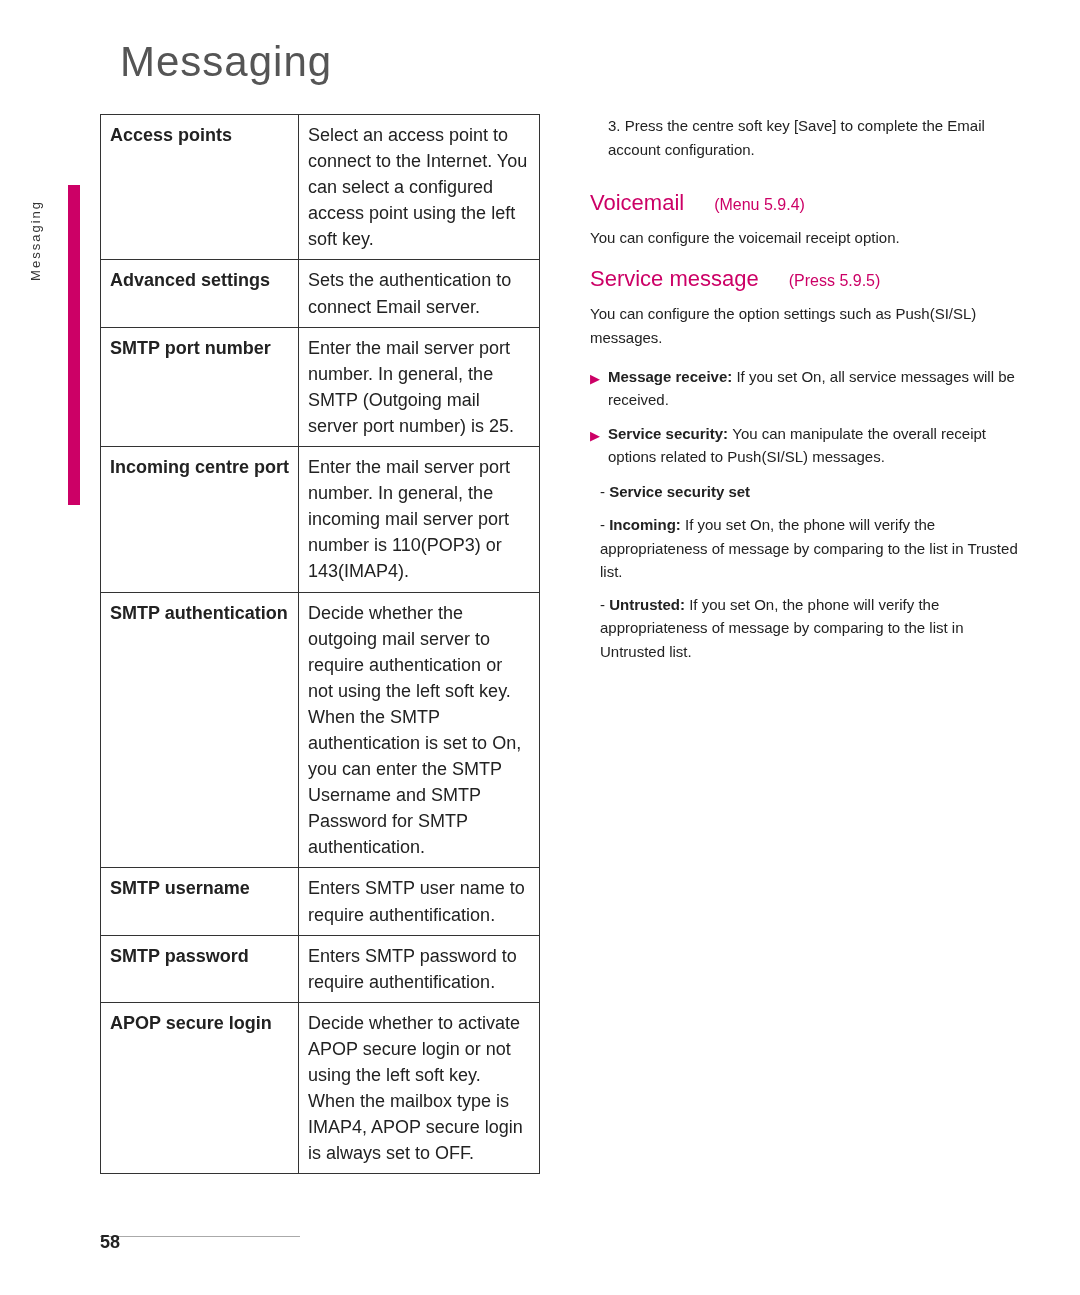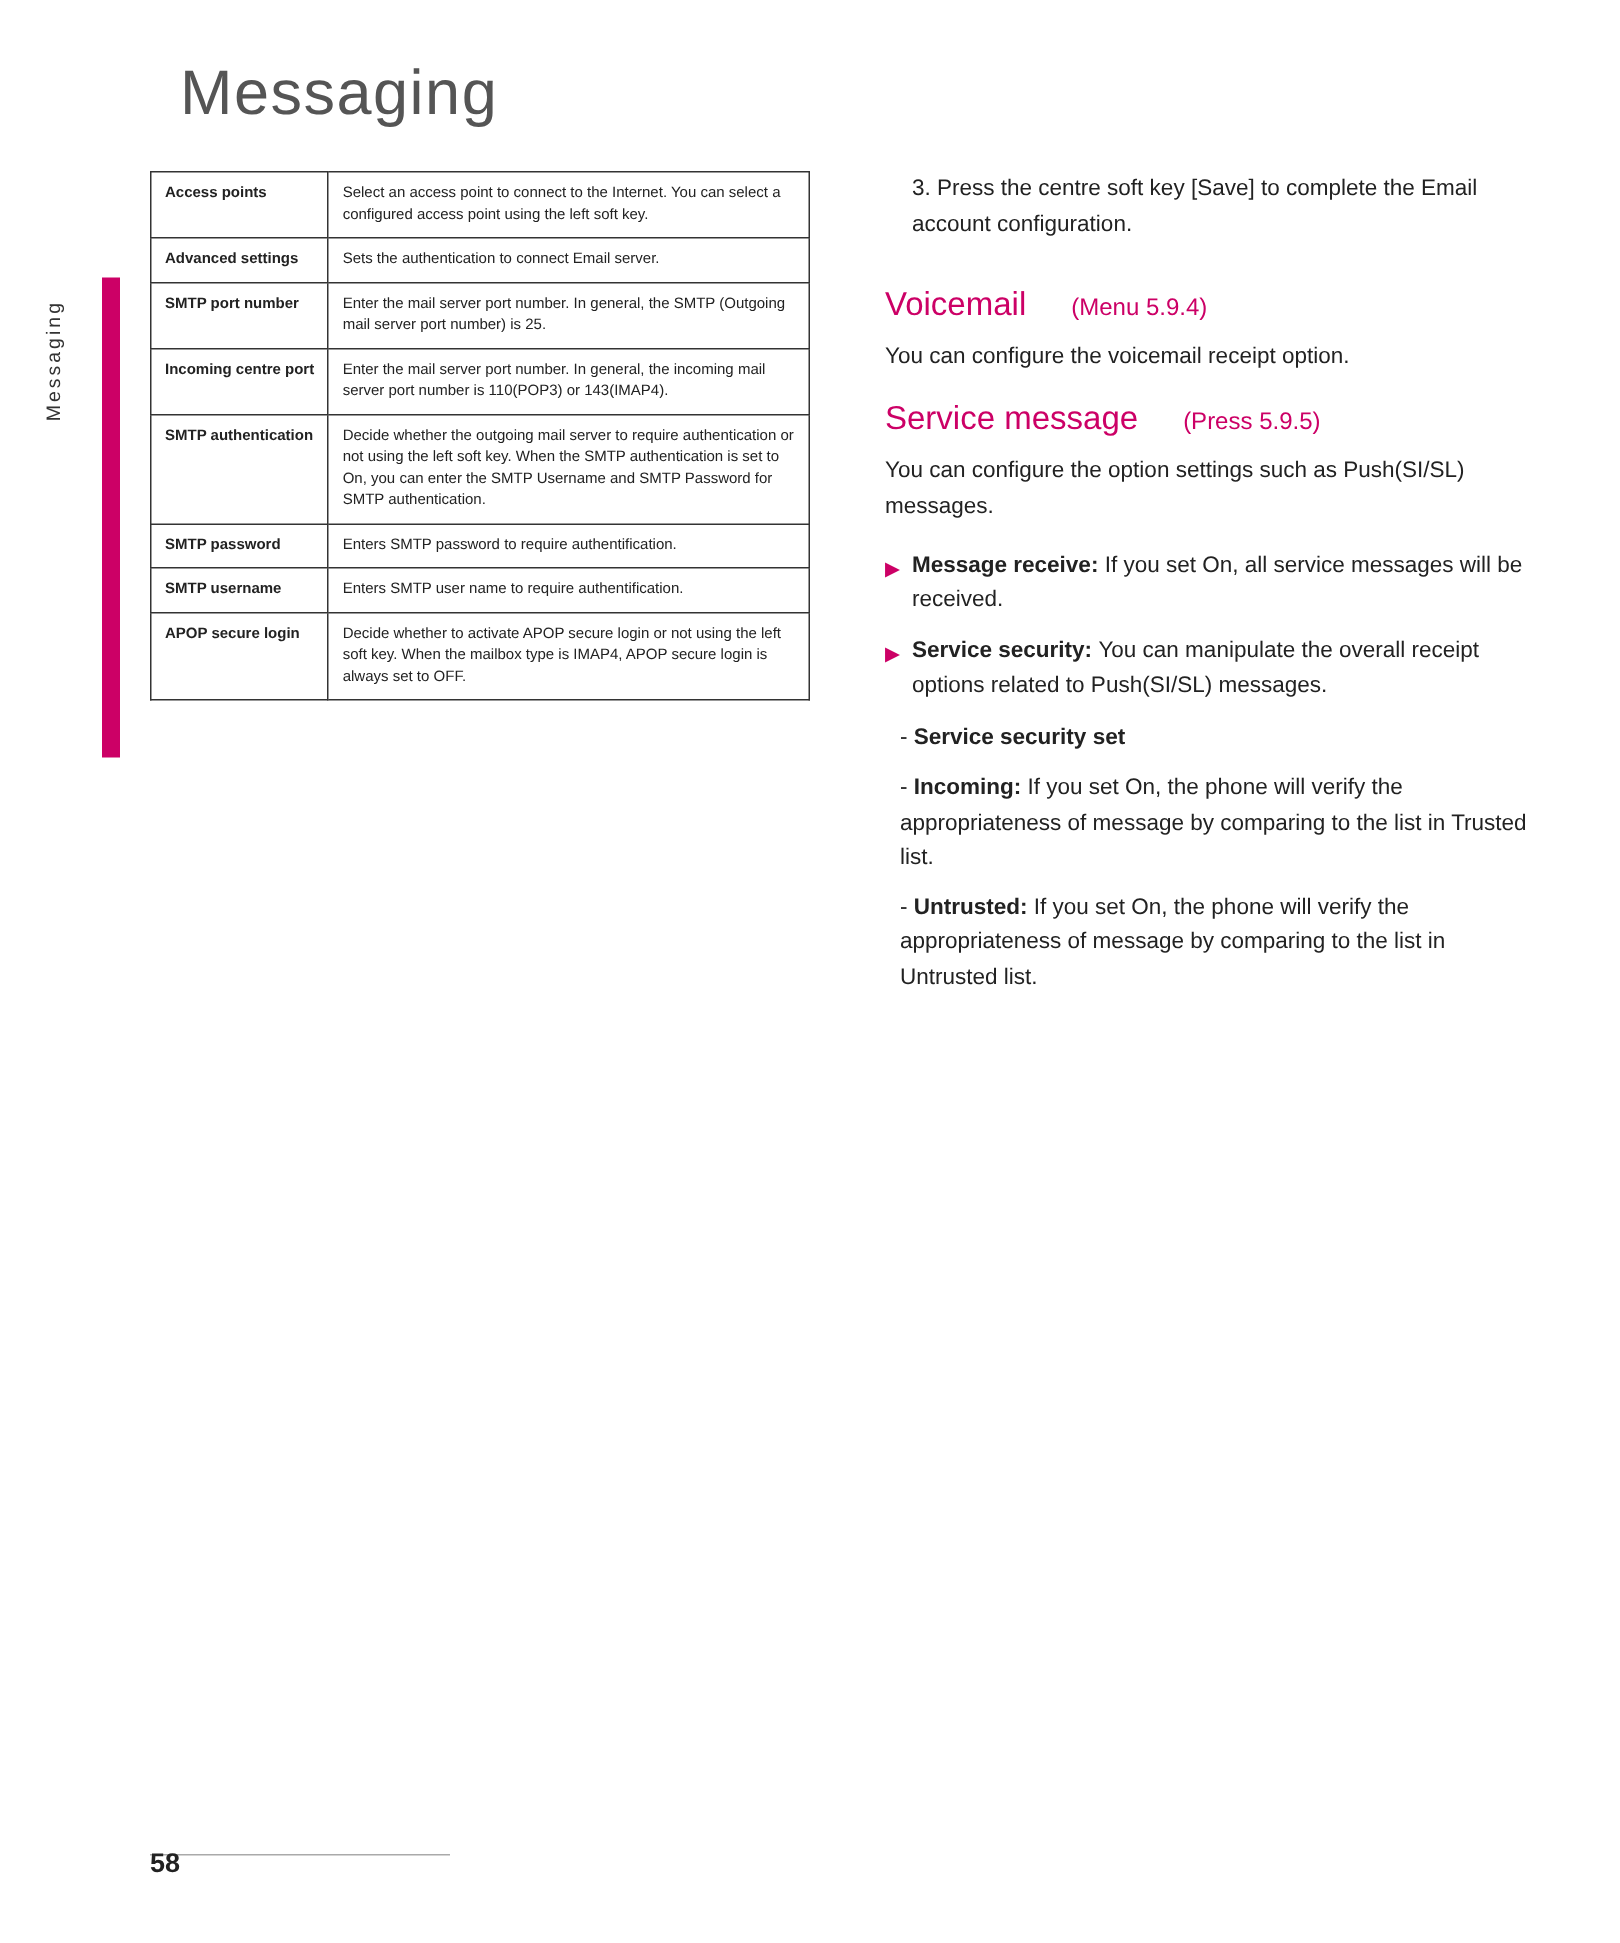--- a/index.html
+++ b/index.html
@@ -56,21 +56,21 @@
 
     .right-column {
       flex: 1;
       padding-left: 10px;
     }
 
     
     .settings-table {
       border-collapse: collapse;
       width: 100%;
-      font-size: 10px;
+      font-size: 18px;
     }
 
     .settings-table td {
       border: 1px solid #333;
       padding: 7px 9px;
       vertical-align: top;
       line-height: 1.45;
     }
 
     .settings-table td:first-child {
@@ -197,26 +197,26 @@
           </tr>
           <tr>
             <td>Incoming centre port</td>
             <td>Enter the mail server port number. In general, the incoming mail server port number is 110(POP3) or 143(IMAP4).</td>
           </tr>
           <tr>
             <td>SMTP authentication</td>
             <td>Decide whether the outgoing mail server to require authentication or not using the left soft key. When the SMTP authentication is set to On, you can enter the SMTP Username and SMTP Password for SMTP authentication.</td>
           </tr>
           <tr>
+            <td>SMTP username</td>
+            <td>Enters SMTP user name to require authentification.</td>
+          </tr>
+          <tr>
             <td>SMTP password</td>
             <td>Enters SMTP password to require authentification.</td>
-          </tr>
-          <tr>
-            <td>SMTP username</td>
-            <td>Enters SMTP user name to require authentification.</td>
           </tr>
           <tr>
             <td>APOP secure login</td>
             <td>Decide whether to activate APOP secure login or not using the left soft key. When the mailbox type is IMAP4, APOP secure login is always set to OFF.</td>
           </tr>
         </tbody>
     </table>
   </div>
 
   <div class="right-column">

